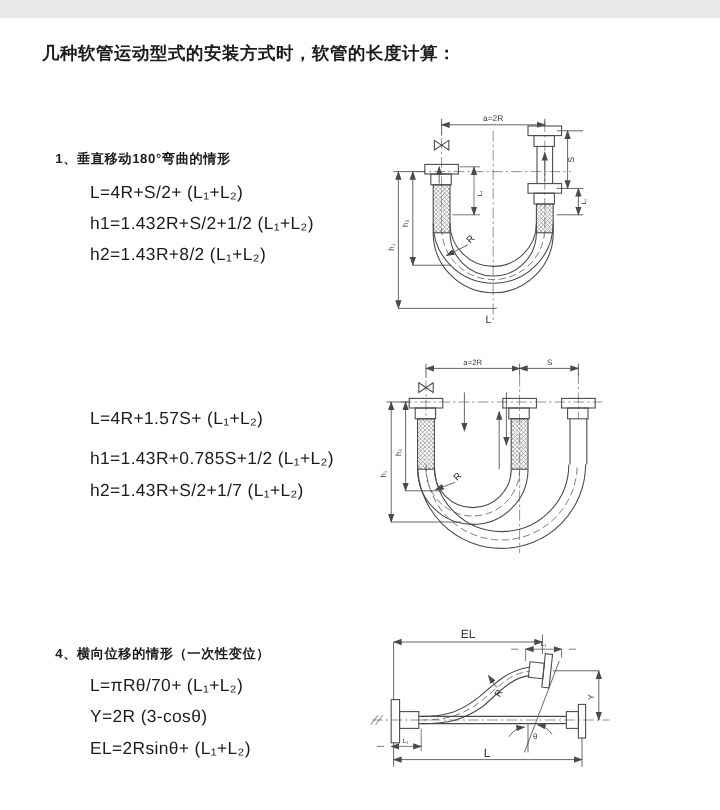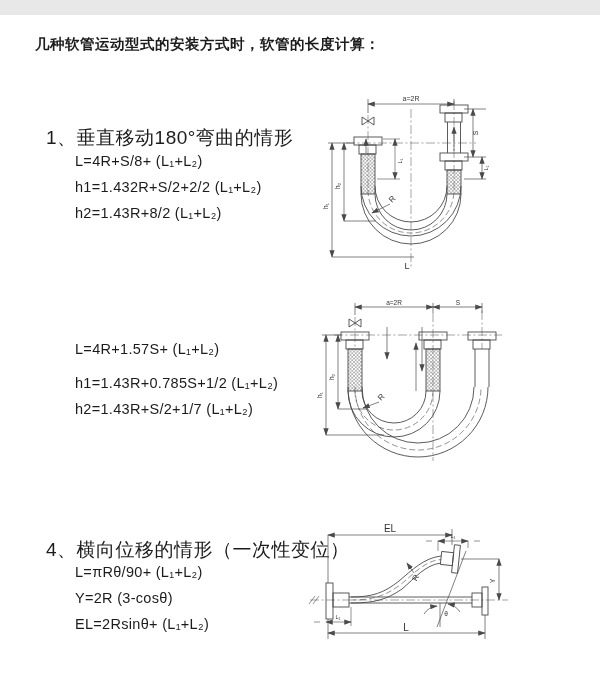--- a/index.html
+++ b/index.html
@@ -6,48 +6,48 @@
   .page{
     position:relative;width:600px;height:675px;background:#ffffff;
     font-family:"Liberation Sans","DejaVu Sans",sans-serif;color:#1c1c1c;
     overflow:hidden;margin:15px auto;
   }
   .title{
     position:absolute;left:35px;top:20px;font-size:14.5px;font-weight:700;
     letter-spacing:0.5px;white-space:nowrap;
   }
   .sec-heading{
-    position:absolute;left:46px;font-size:19px;font-weight:400;
+    position:absolute;left:46px;font-size:11px;font-weight:700;
     letter-spacing:0.5px;white-space:nowrap;
   }
   .formula{
     position:absolute;left:75px;font-size:14.5px;font-weight:500;
     letter-spacing:0.3px;white-space:nowrap;
   }
   .diag{position:absolute;}
   svg text{font-family:"Liberation Sans","DejaVu Sans",sans-serif;fill:#333;}
 </style>
 </head>
 <body>
 
 <div class="page">
 
   <div class="title">几种软管运动型式的安装方式时，软管的长度计算：</div>
 
   <div class="sec-heading" style="top:110px">1、垂直移动180°弯曲的情形</div>
-  <div class="formula" style="top:138px">L=4R+S/8+ (L₁+L₂)</div>
-  <div class="formula" style="top:164px">h1=1.432R+S/2+2/2 (L₁+L₂)</div>
+  <div class="formula" style="top:138px">L=4R+S/2+ (L₁+L₂)</div>
+  <div class="formula" style="top:164px">h1=1.432R+S/2+1/2 (L₁+L₂)</div>
   <div class="formula" style="top:190px">h2=1.43R+8/2 (L₁+L₂)</div>
 
   <div class="formula" style="top:326px">L=4R+1.57S+ (L₁+L₂)</div>
   <div class="formula" style="top:360px">h1=1.43R+0.785S+1/2 (L₁+L₂)</div>
   <div class="formula" style="top:386px">h2=1.43R+S/2+1/7 (L₁+L₂)</div>
 
   <div class="sec-heading" style="top:522px">4、横向位移的情形（一次性变位）</div>
-  <div class="formula" style="top:549px">L=πRθ/90+ (L₁+L₂)</div>
+  <div class="formula" style="top:549px">L=πRθ/70+ (L₁+L₂)</div>
   <div class="formula" style="top:575px">Y=2R (3-cosθ)</div>
   <div class="formula" style="top:601px">EL=2Rsinθ+ (L₁+L₂)</div>
 
   <svg class="diag" style="left:318px;top:76px" width="268" height="182" viewBox="0 0 268 182">
     <defs>
       <marker id="arr" viewBox="0 0 10 10" refX="9" refY="5" markerWidth="7.5" markerHeight="7.5" markerUnits="userSpaceOnUse" orient="auto-start-reverse">
         <path d="M0,1.5 L10,5 L0,8.5 z" fill="#4a4a4a"></path>
       </marker>
       <pattern id="hatch" width="3.5" height="3.5" patternUnits="userSpaceOnUse">
         <path d="M0,0 L3.5,3.5 M3.5,0 L0,3.5" stroke="#787878" stroke-width="0.5"></path>

